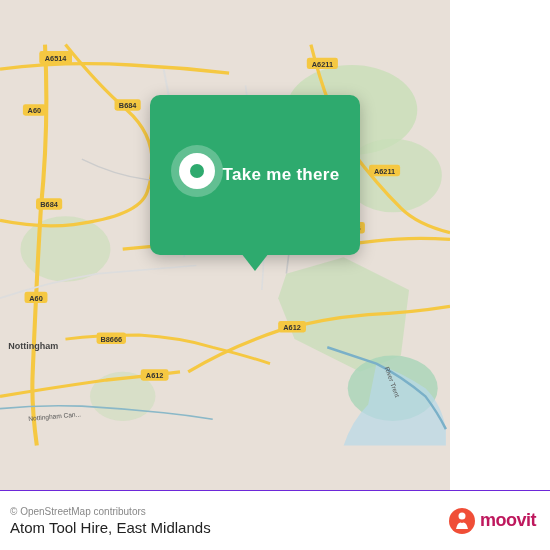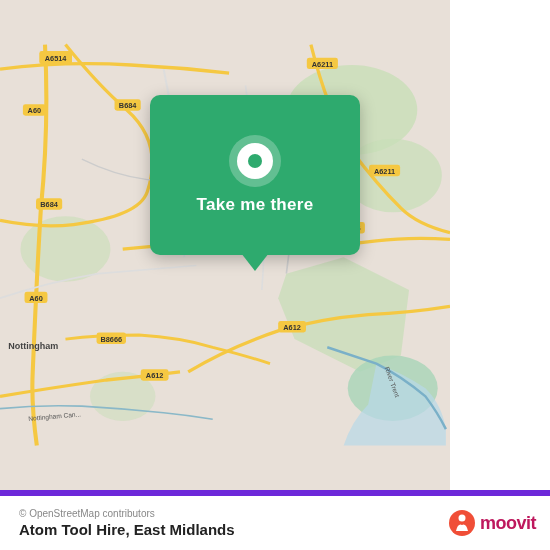--- a/index.html
+++ b/index.html
@@ -30,21 +30,20 @@
     
     #popup-card {
       position: absolute;
       top: 95px;
       left: 150px;
       width: 210px;
       height: 160px;
       background-color: #2eaa6e;
       border-radius: 10px;
       display: flex;
-      flex-direction: column;
       align-items: center;
       justify-content: center;
       cursor: pointer;
       box-shadow: 0 4px 16px rgba(0,0,0,0.25);
     }
 
     #popup-card::after {
       content: '';
       position: absolute;
       bottom: -16px;
@@ -101,38 +100,38 @@
     }
 
     
     #bottom-bar {
       width: 550px;
       height: 60px;
       background: white;
       display: flex;
       align-items: center;
       justify-content: space-between;
-      padding: 0 14px 0 19px;
-      border-top: 6px solid #6d28d9;
+      padding: 0 14px 0 10px;
+      border-top: 1px solid #6d28d9;
     }
 
     #bottom-left {
       display: flex;
       flex-direction: column;
       gap: 2px;
     }
 
     #attribution {
       font-size: 10px;
       color: #888;
     }
 
     #location-name {
       font-size: 15px;
-      font-weight: 700;
+      font-weight: 400;
       color: #222;
     }
 
     #moovit-logo {
       display: flex;
       align-items: center;
       gap: 4px;
     }
 
     .moovit-icon {

